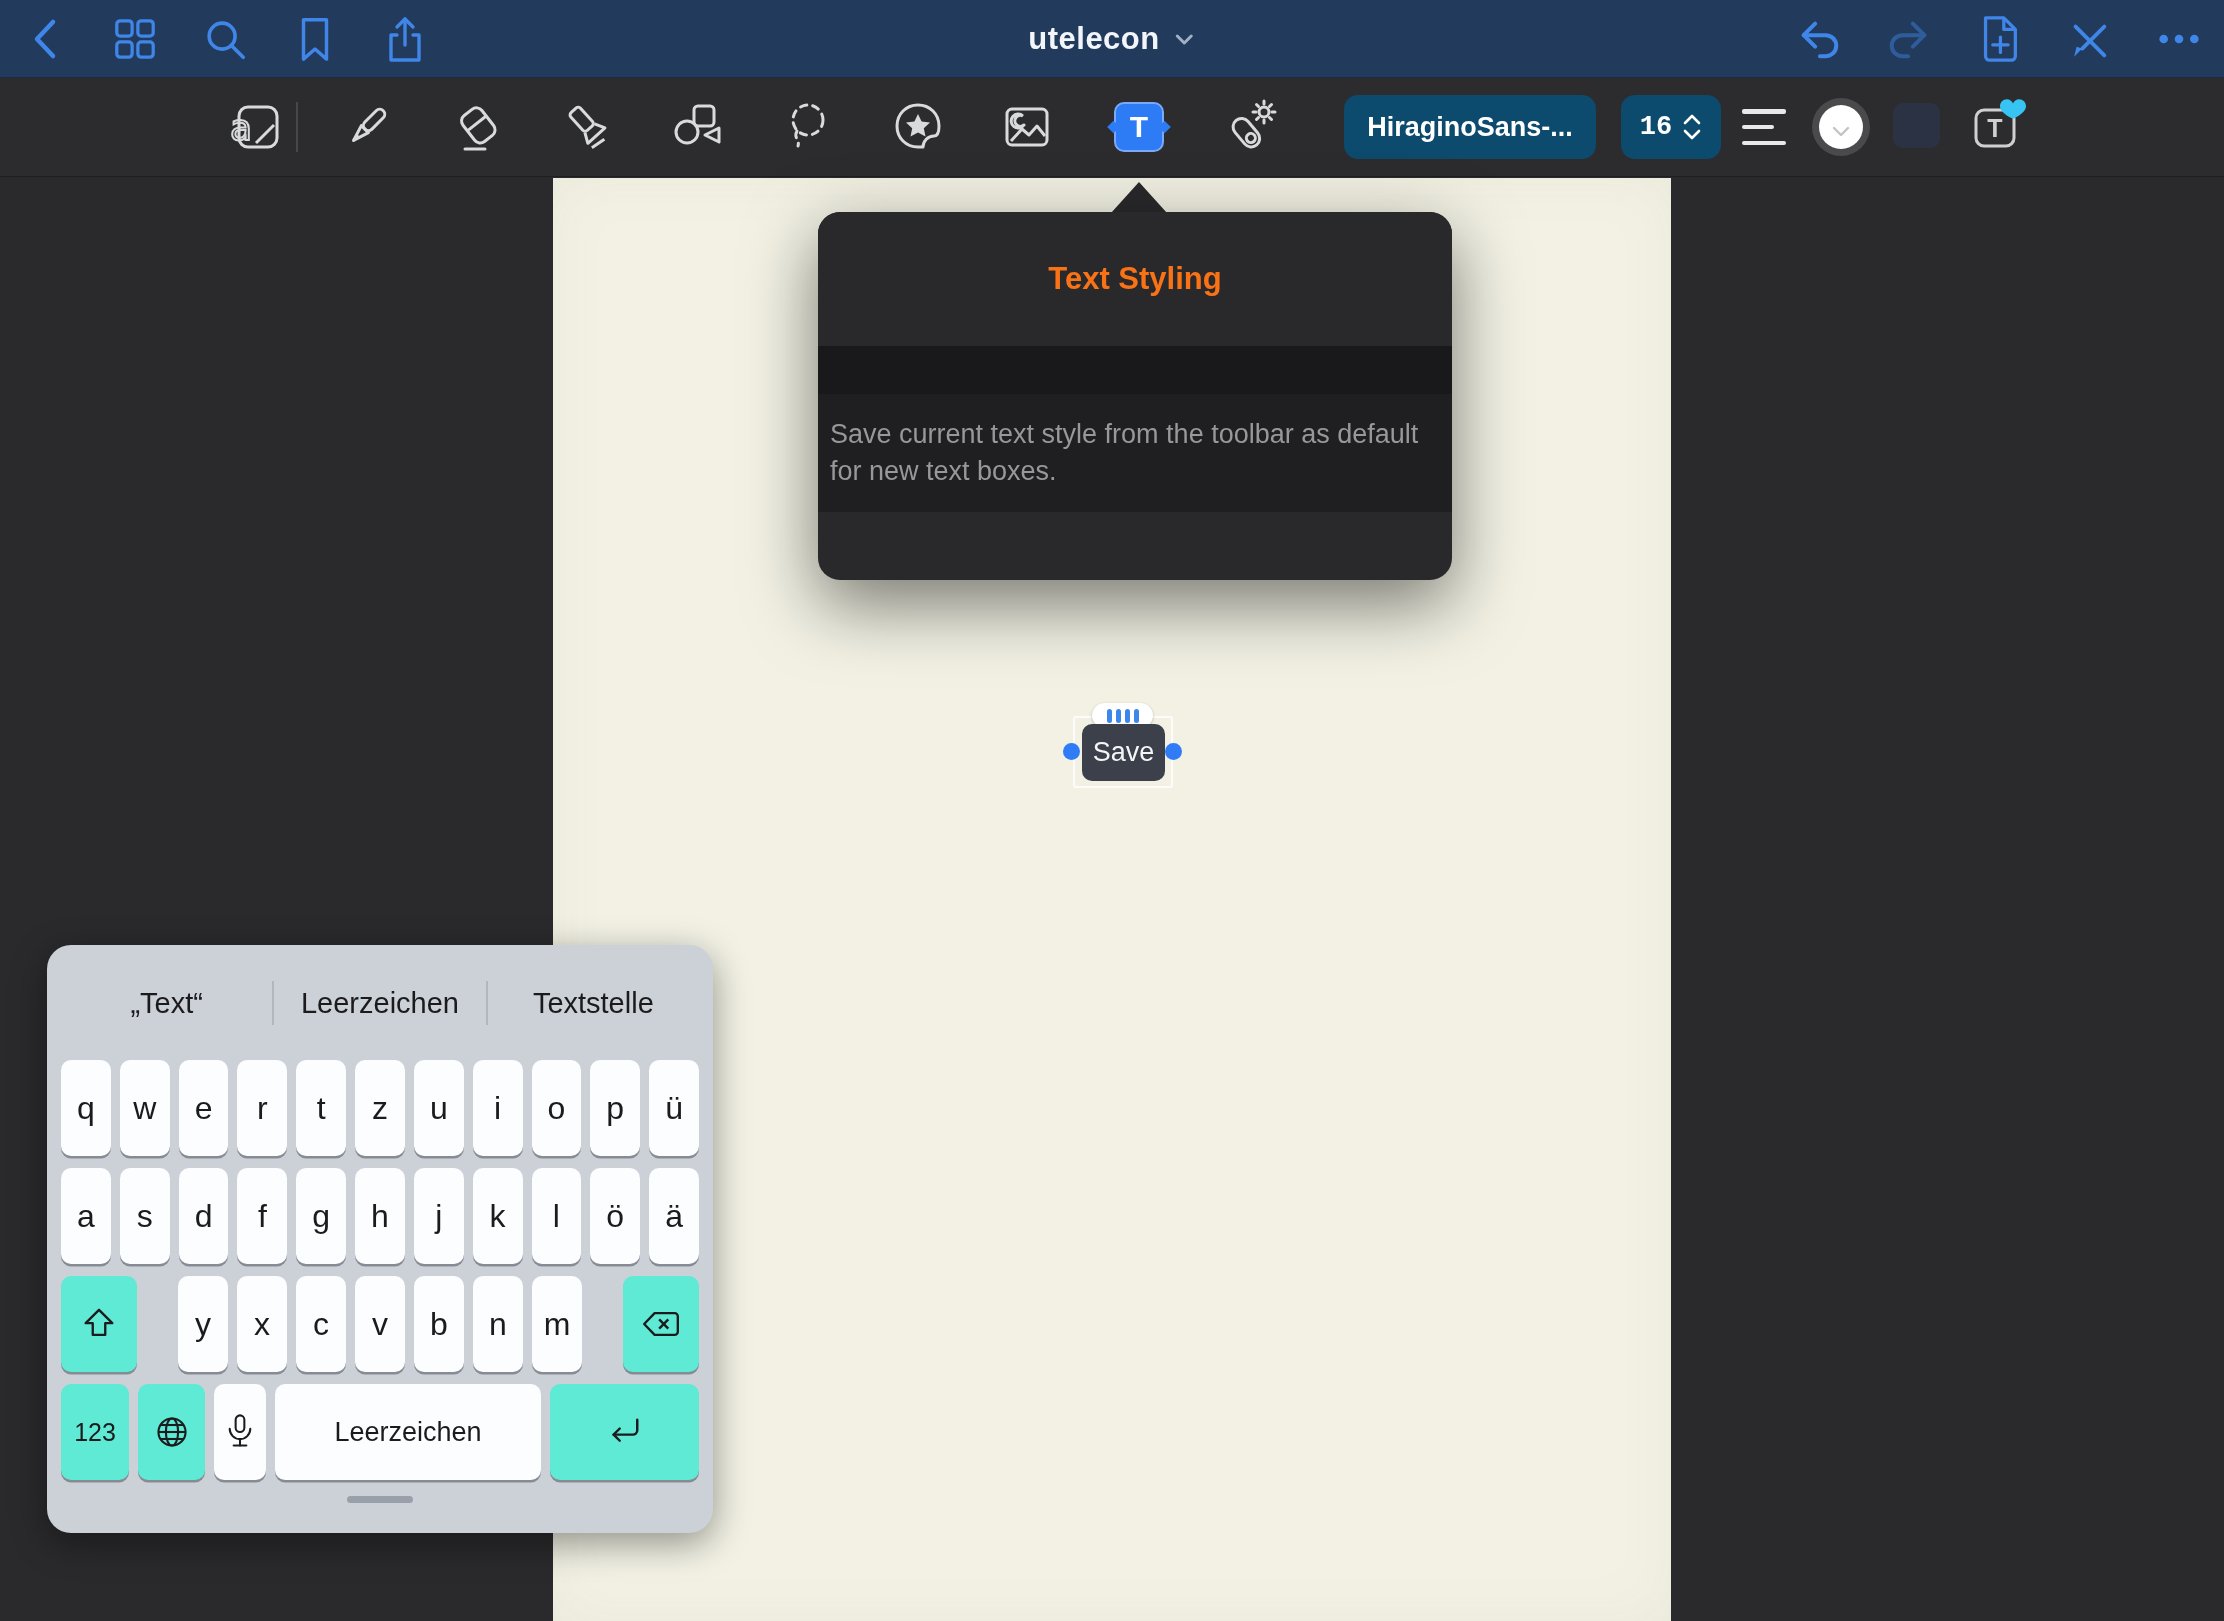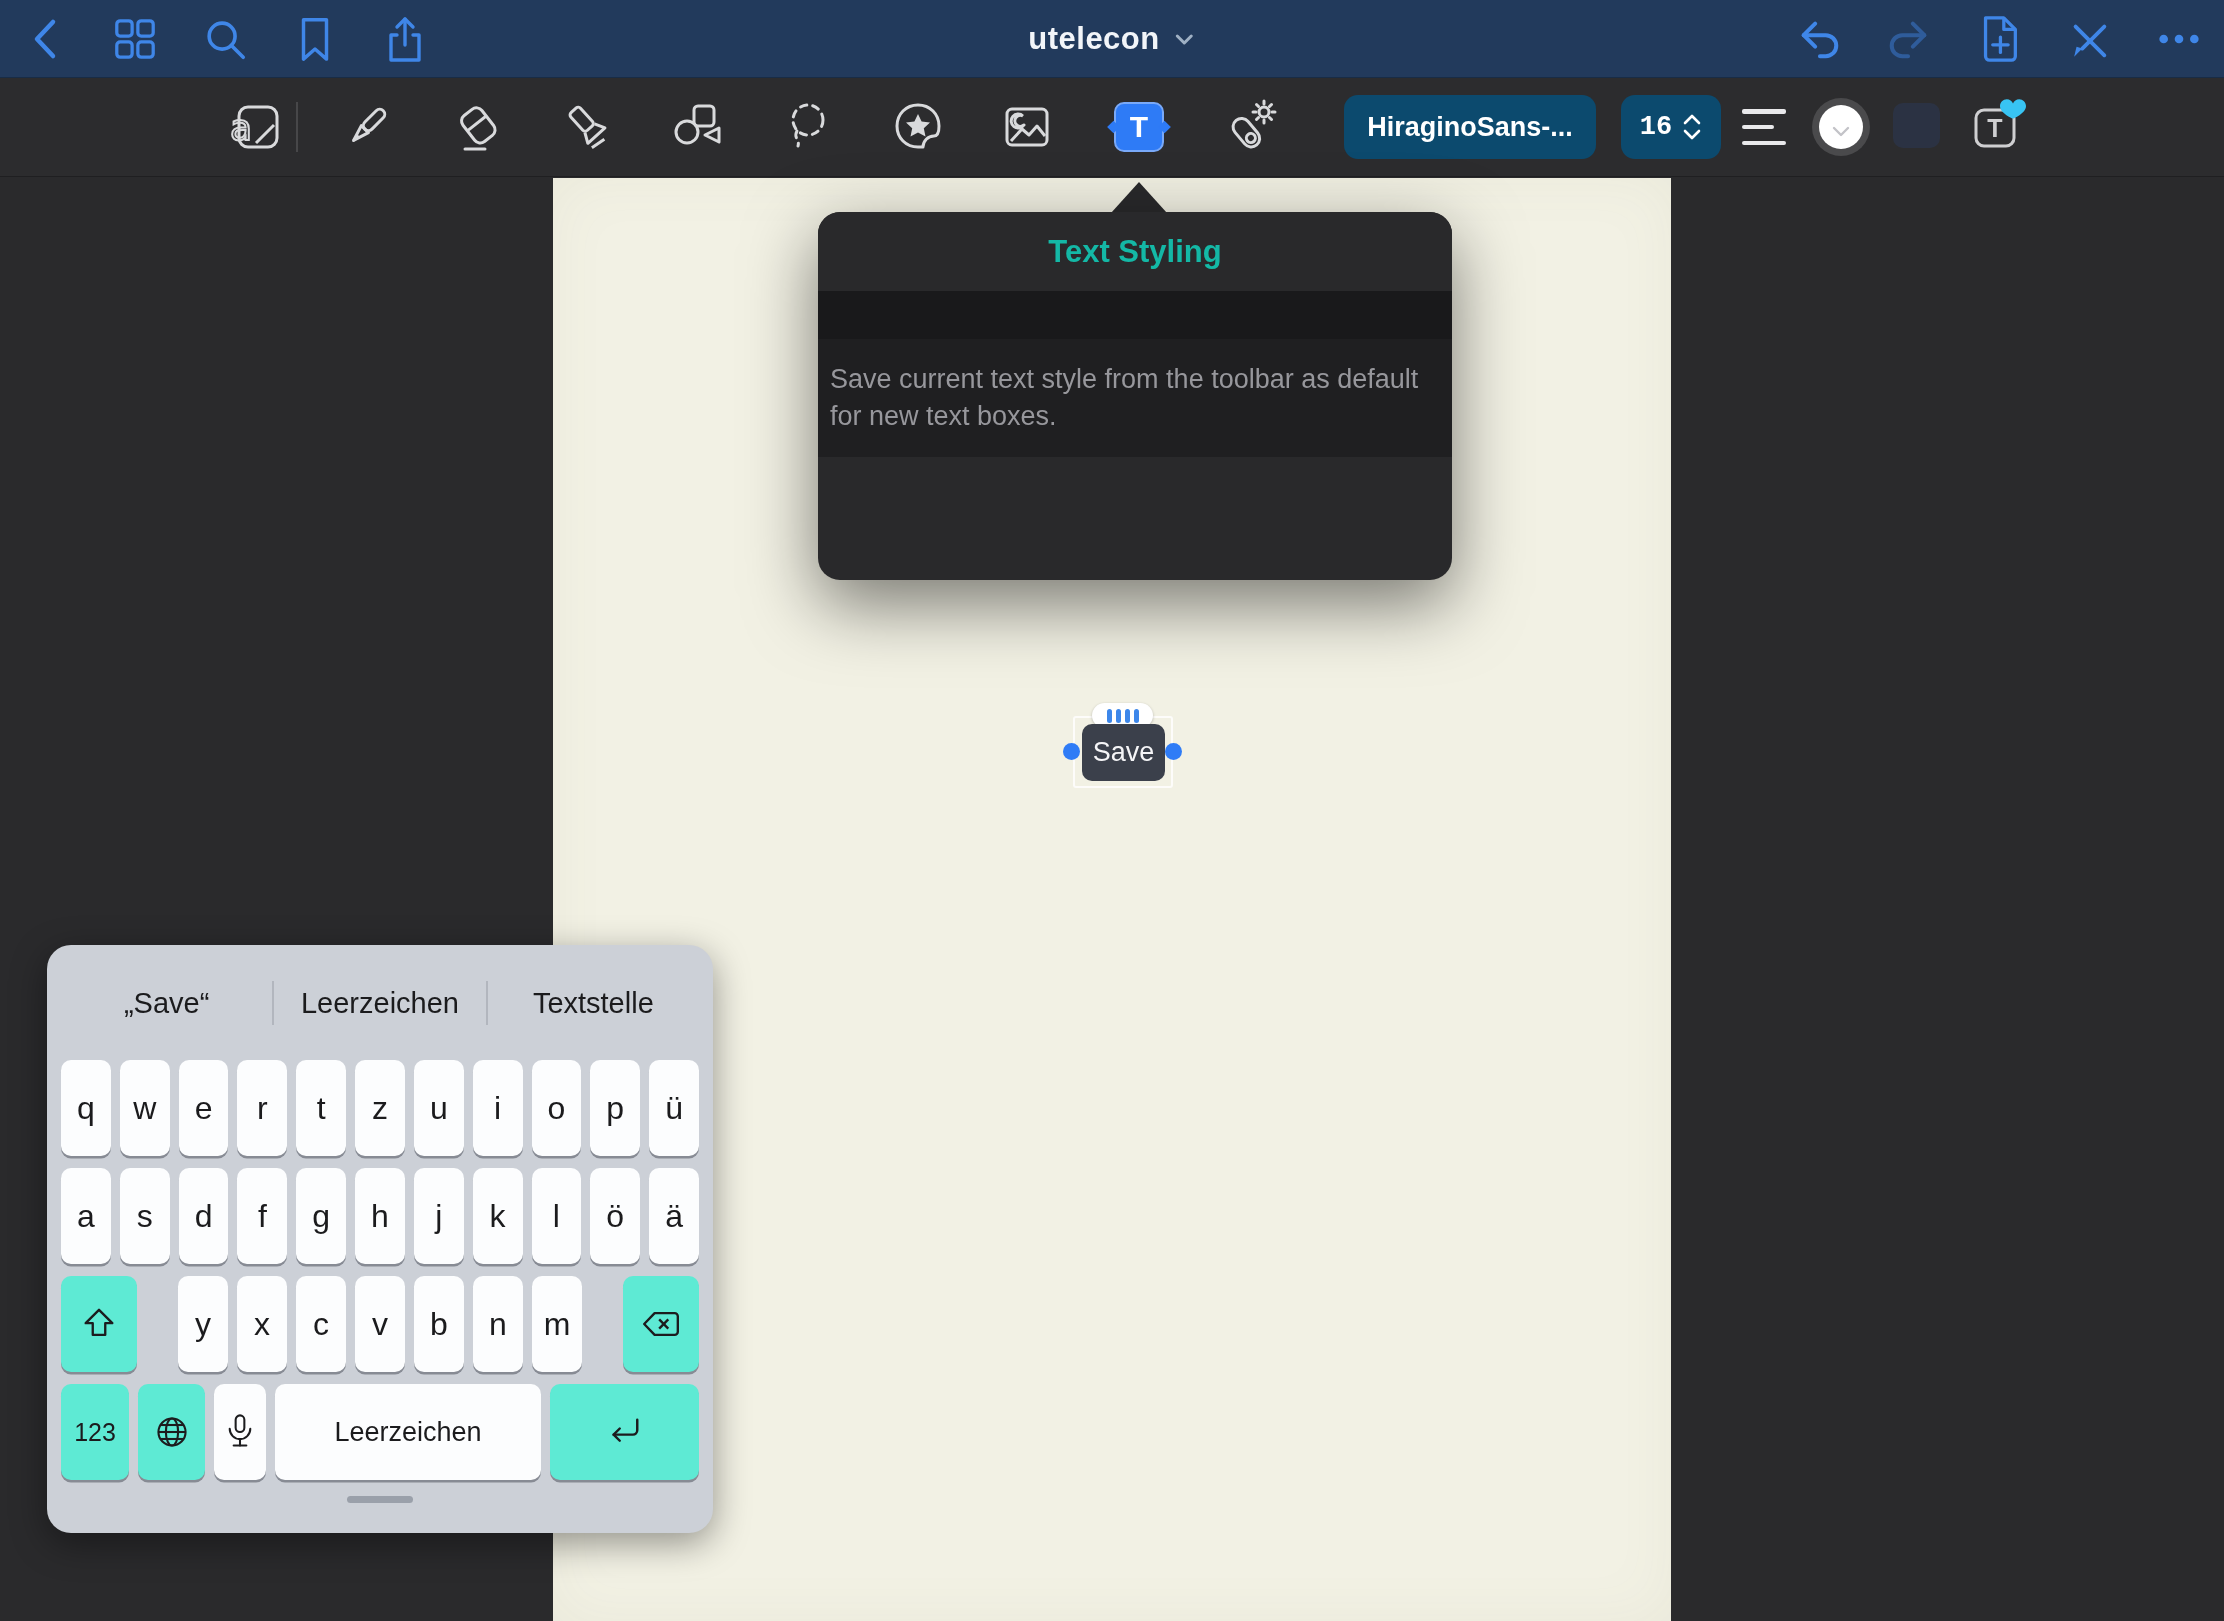--- a/index.html
+++ b/index.html
@@ -70,22 +70,22 @@
 
   
   .popover-arrow { position:absolute; left:1111px; top:4px; width:0; height:0;
     border-left:28px solid transparent; border-right:28px solid transparent;
     border-bottom:31px solid #29292b; }
   .popover {
     position:absolute; left:818px; top:34px; width:634px; height:368px;
     border-radius:22px; overflow:hidden; background:#29292b;
     box-shadow:0 24px 70px rgba(0,0,0,.5);
   }
-  .pop-header { height:79px; background:#29292b; display:flex; align-items:center; justify-content:center;
-    color:#14b8a6; font-size:31px; font-weight:bold; }
+  .pop-header { height:134px; background:#29292b; display:flex; align-items:center; justify-content:center;
+    color:#f97316; font-size:31px; font-weight:bold; }
   .pop-band { height:48px; background:#19191b; }
   .pop-save { height:99px; background:#2c2c2e; display:flex; align-items:center; justify-content:center;
     color:#ffffff; font-size:31px; }
   .pop-footer { height:118px; background:#1f1f21; display:flex; align-items:center;
     padding:0 12px; color:#97979c; font-size:27px; line-height:37px; }
 
   
   .sel-outline { position:absolute; left:1073px; top:538px; width:100px; height:72px;
     border:2px solid rgba(255,255,255,.8); border-radius:3px; }
   .drag-pill { position:absolute; left:1092px; top:525px; width:61px; height:25px;
@@ -378,21 +378,21 @@
 
   <div class="popover-arrow"></div>
   <div class="popover">
     <div class="pop-header">Text Styling</div>
     <div class="pop-band"></div>
     <div class="pop-footer">Save current text style from the toolbar as default for new text boxes.</div>
   </div>
 
   <div class="keyboard">
     <div class="kb-suggestions">
-      <span class="kb-sug">„Save“</span>
+      <span class="kb-sug">„Text“</span>
       <span class="kb-sep"></span>
       <span class="kb-sug">Leerzeichen</span>
       <span class="kb-sep"></span>
       <span class="kb-sug">Textstelle</span>
     </div>
 
     <div class="kb-row r1">
       <div class="key">q</div>
       <div class="key">w</div>
       <div class="key">e</div>

